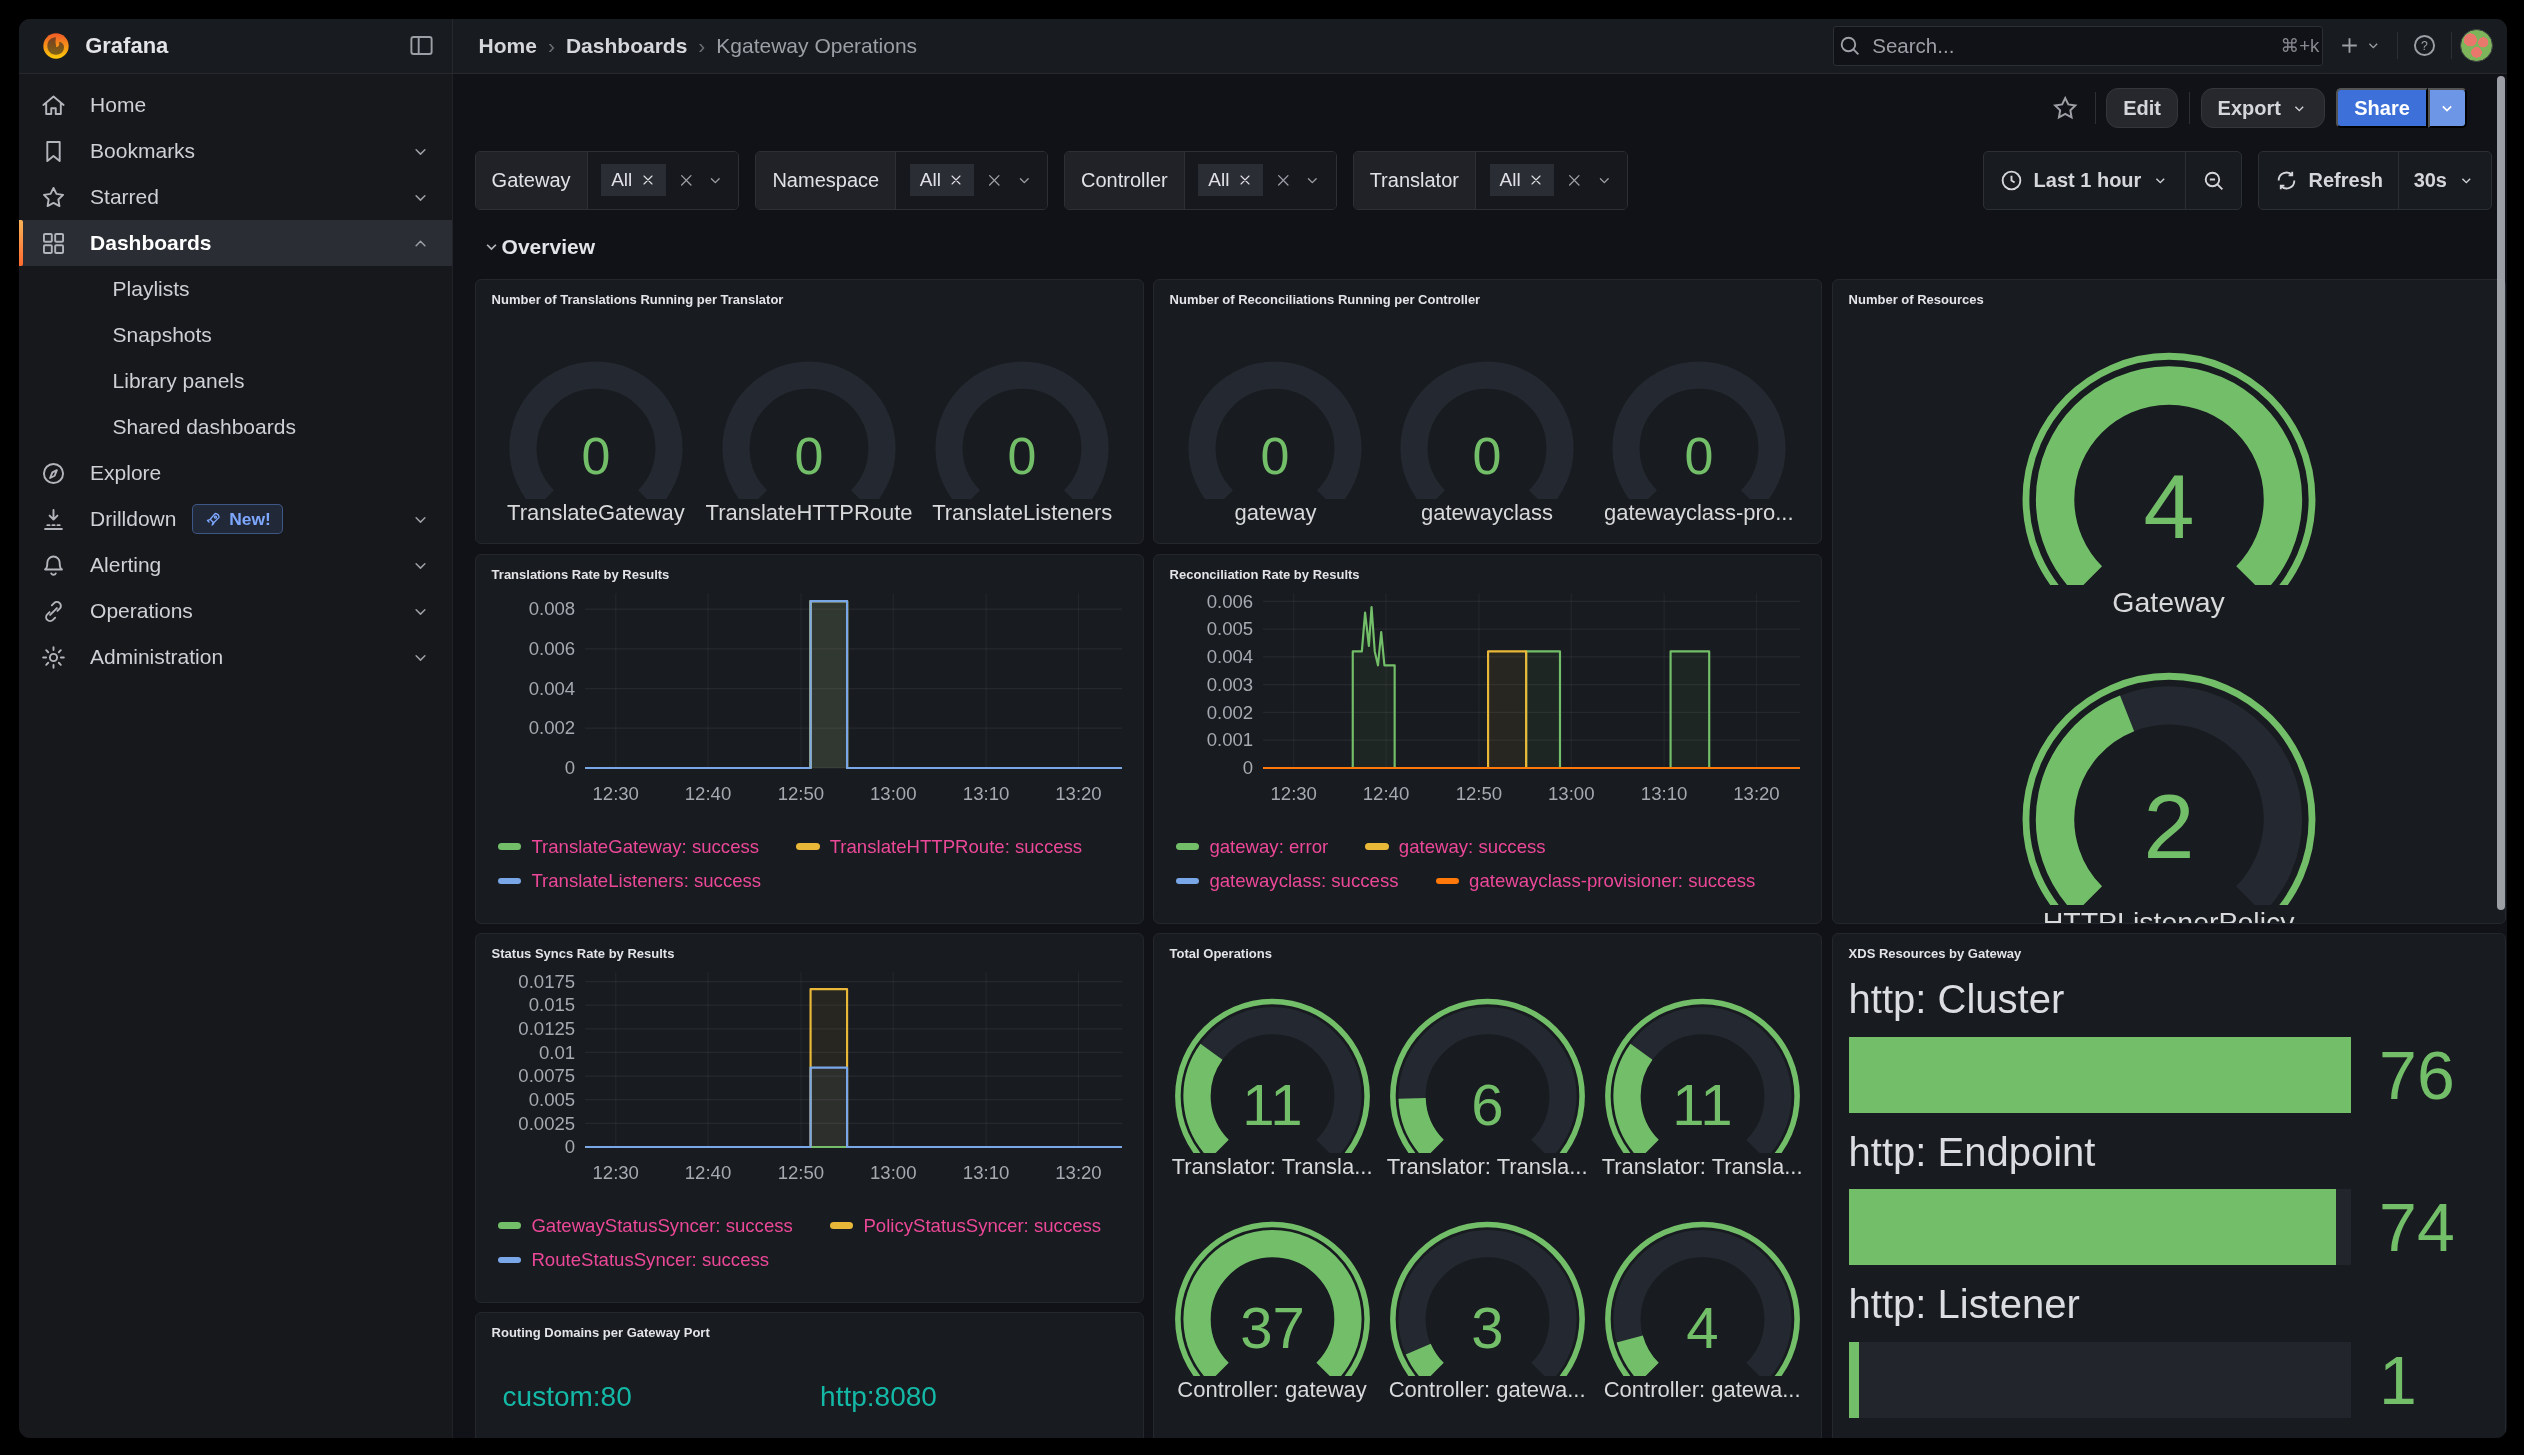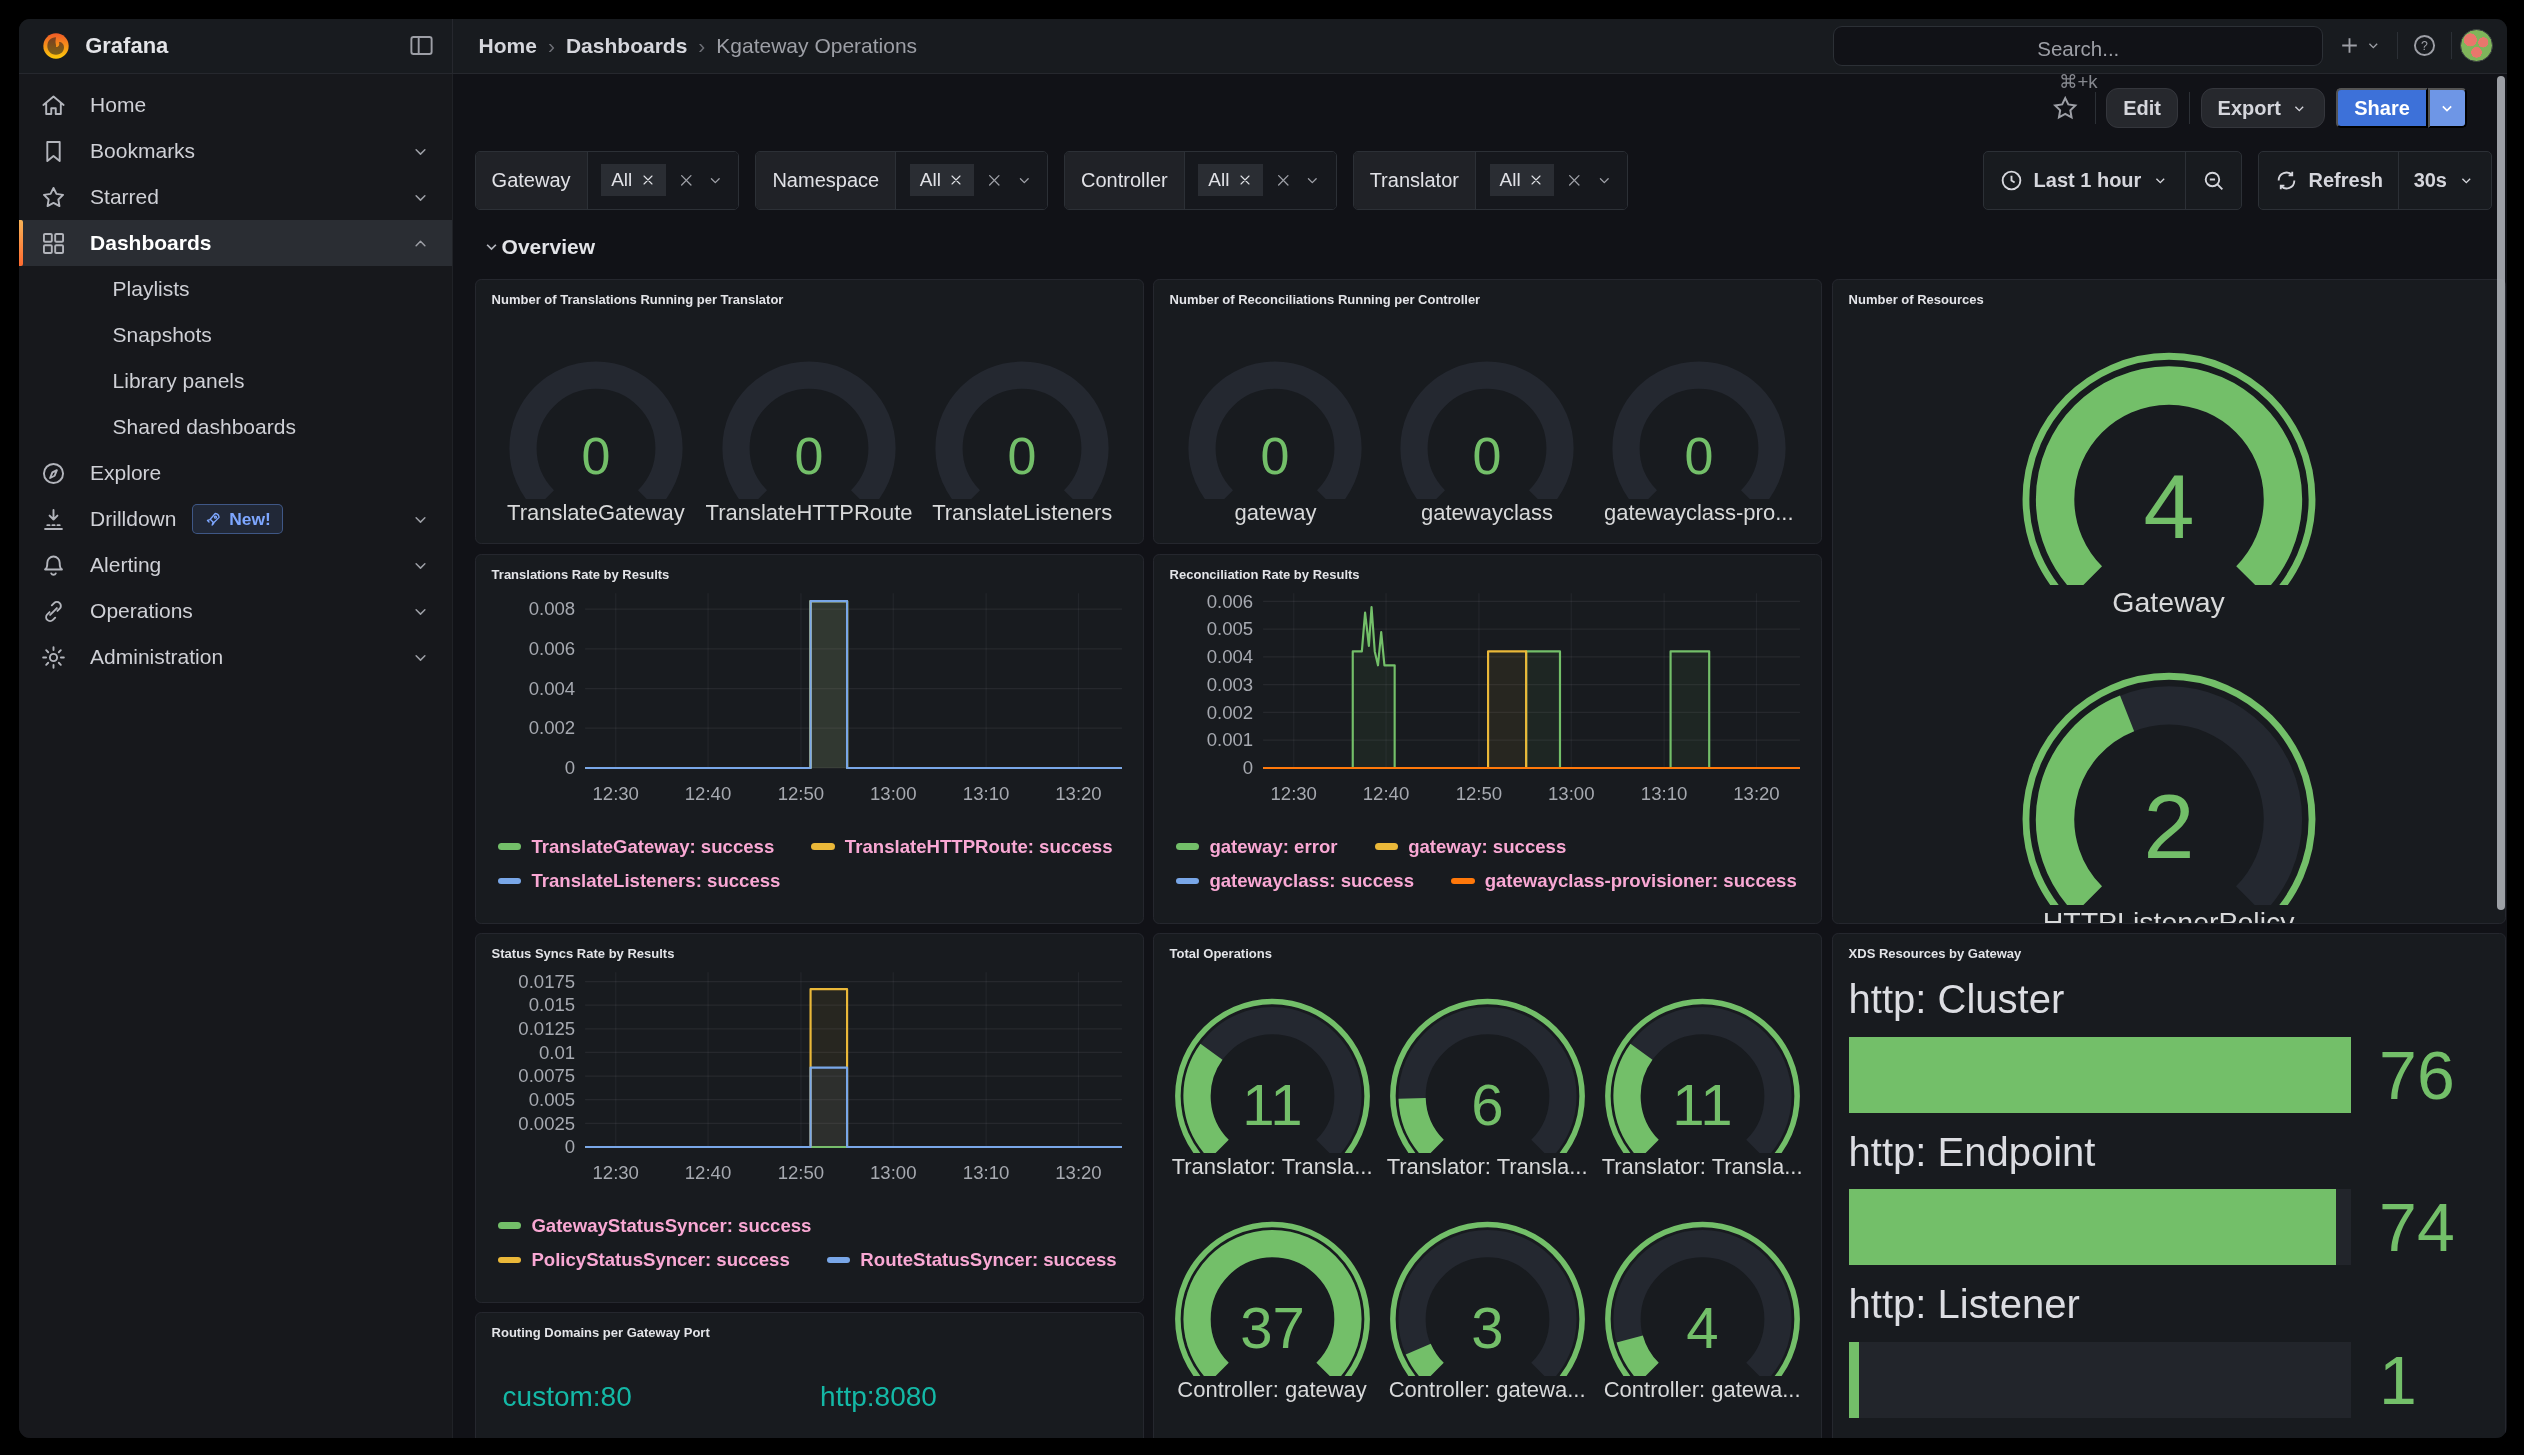--- a/index.html
+++ b/index.html
@@ -10,21 +10,21 @@
   .topbar { position:absolute; left:0; top:0; width:100%; height:55px; background:#181b1f; border-bottom:0.6px solid #26282e; display:flex; align-items:center; z-index:5; }
   .brand { width:434px; height:100%; display:flex; align-items:center; border-right:0.6px solid #26282e; padding:0 12.4px 0 21px; }
   .brand-text { font-size:22px; font-weight:600; color:#e3e4e8; margin-left:13.6px; }
   .brand .spacer { flex:1; }
   .icon-btn { display:flex; align-items:center; justify-content:center; width:36px; height:36px; border-radius:5px; color:#9d9fa6; cursor:pointer; }
   .breadcrumb { display:flex; align-items:center; gap:11px; margin-left:26px; font-size:21px; }
   .crumb { color:#d5d6dc; font-weight:600; }
   .crumb.current { color:#9d9fa6; font-weight:400; }
   .crumb-sep { color:#6e7077; font-size:21px; }
   .top-right { margin-left:auto; display:flex; align-items:center; gap:8.7px; padding-right:13.6px; }
-  .searchbox { width:490px; height:40px; background:#111217; border:0.6px solid #2c3036; border-radius:9px; display:flex; align-items:center; padding:0 17px; gap:10px; color:#9d9fa6;flex-direction:column; }
+  .searchbox { width:490px; height:40px; background:#111217; border:0.6px solid #2c3036; border-radius:3px; display:flex; align-items:center; padding:0 3px; gap:10px; color:#9d9fa6; }
   .searchbox .ph { font-size:20.5px; flex:1; }
   .kbd { font-size:18.6px; color:#86888f; }
   .tb-divider { width:0.6px; height:27px; background:#2c3036; }
   .plus-group { display:flex; align-items:center; gap:2.5px; color:#9d9fa6; }
   .avatar { width:33px; height:33px; border-radius:50%;
     background: radial-gradient(circle at 30% 32%, #e8776c 0 21%, transparent 22%),
                 radial-gradient(circle at 72% 40%, #e8776c 0 17%, transparent 18%),
                 radial-gradient(circle at 50% 72%, #e8776c 0 19%, transparent 20%),
                 #7fb55a; border:1.2px solid #3a3d42; cursor:pointer; }
 
@@ -79,21 +79,21 @@
 
   .gauge-row { display:flex; justify-content:space-around; align-items:flex-end; margin-top:36px; }
   .gauge-cell { display:flex; flex-direction:column; align-items:center; }
   .gauge-label { font-size:22px; color:#d8d9da; margin-top:1.2px; white-space:nowrap; }
   .gauge-grid-2x2 { display:flex; flex-wrap:wrap; justify-content:space-around; margin-top:25px; row-gap:33px; }
   .gauge-grid-2x2 .gauge-label { font-size:28.5px; }
   .gauge-grid-3x2 { display:flex; flex-wrap:wrap; justify-content:space-between; margin-top:25px; row-gap:28.5px; }
   .gauge-num { fill:#73bf69; font-weight:500; }
 
   .legend { display:flex; flex-wrap:wrap; column-gap:37px; row-gap:12.4px; margin-top:8.7px; padding-left:6.2px; }
-  .legend-item { display:flex; align-items:center; gap:10px; font-size:18.6px; color:#f9a8d4; cursor:pointer;font-weight:bold; }
+  .legend-item { display:flex; align-items:center; gap:10px; font-size:18.6px; color:#ec4899; cursor:pointer; }
   .legend-pill { width:23.6px; height:6.8px; border-radius:3.7px; }
 
   .xds-group { margin-top:16px; }
   .xds-name { font-size:40px; color:#dcdde2; font-weight:400; }
   .xds-bar-row { display:flex; align-items:center; margin-top:13.6px; }
   .xds-track { width:502px; height:76px; background:#22252b; position:relative; }
   .xds-fill { position:absolute; left:0; top:0; bottom:0; background:#73bf69; }
   .xds-value { font-size:68px; color:#73bf69; margin-left:28.5px; font-weight:400; }
 
   .routing-stats { display:flex; margin-top:41px; }

